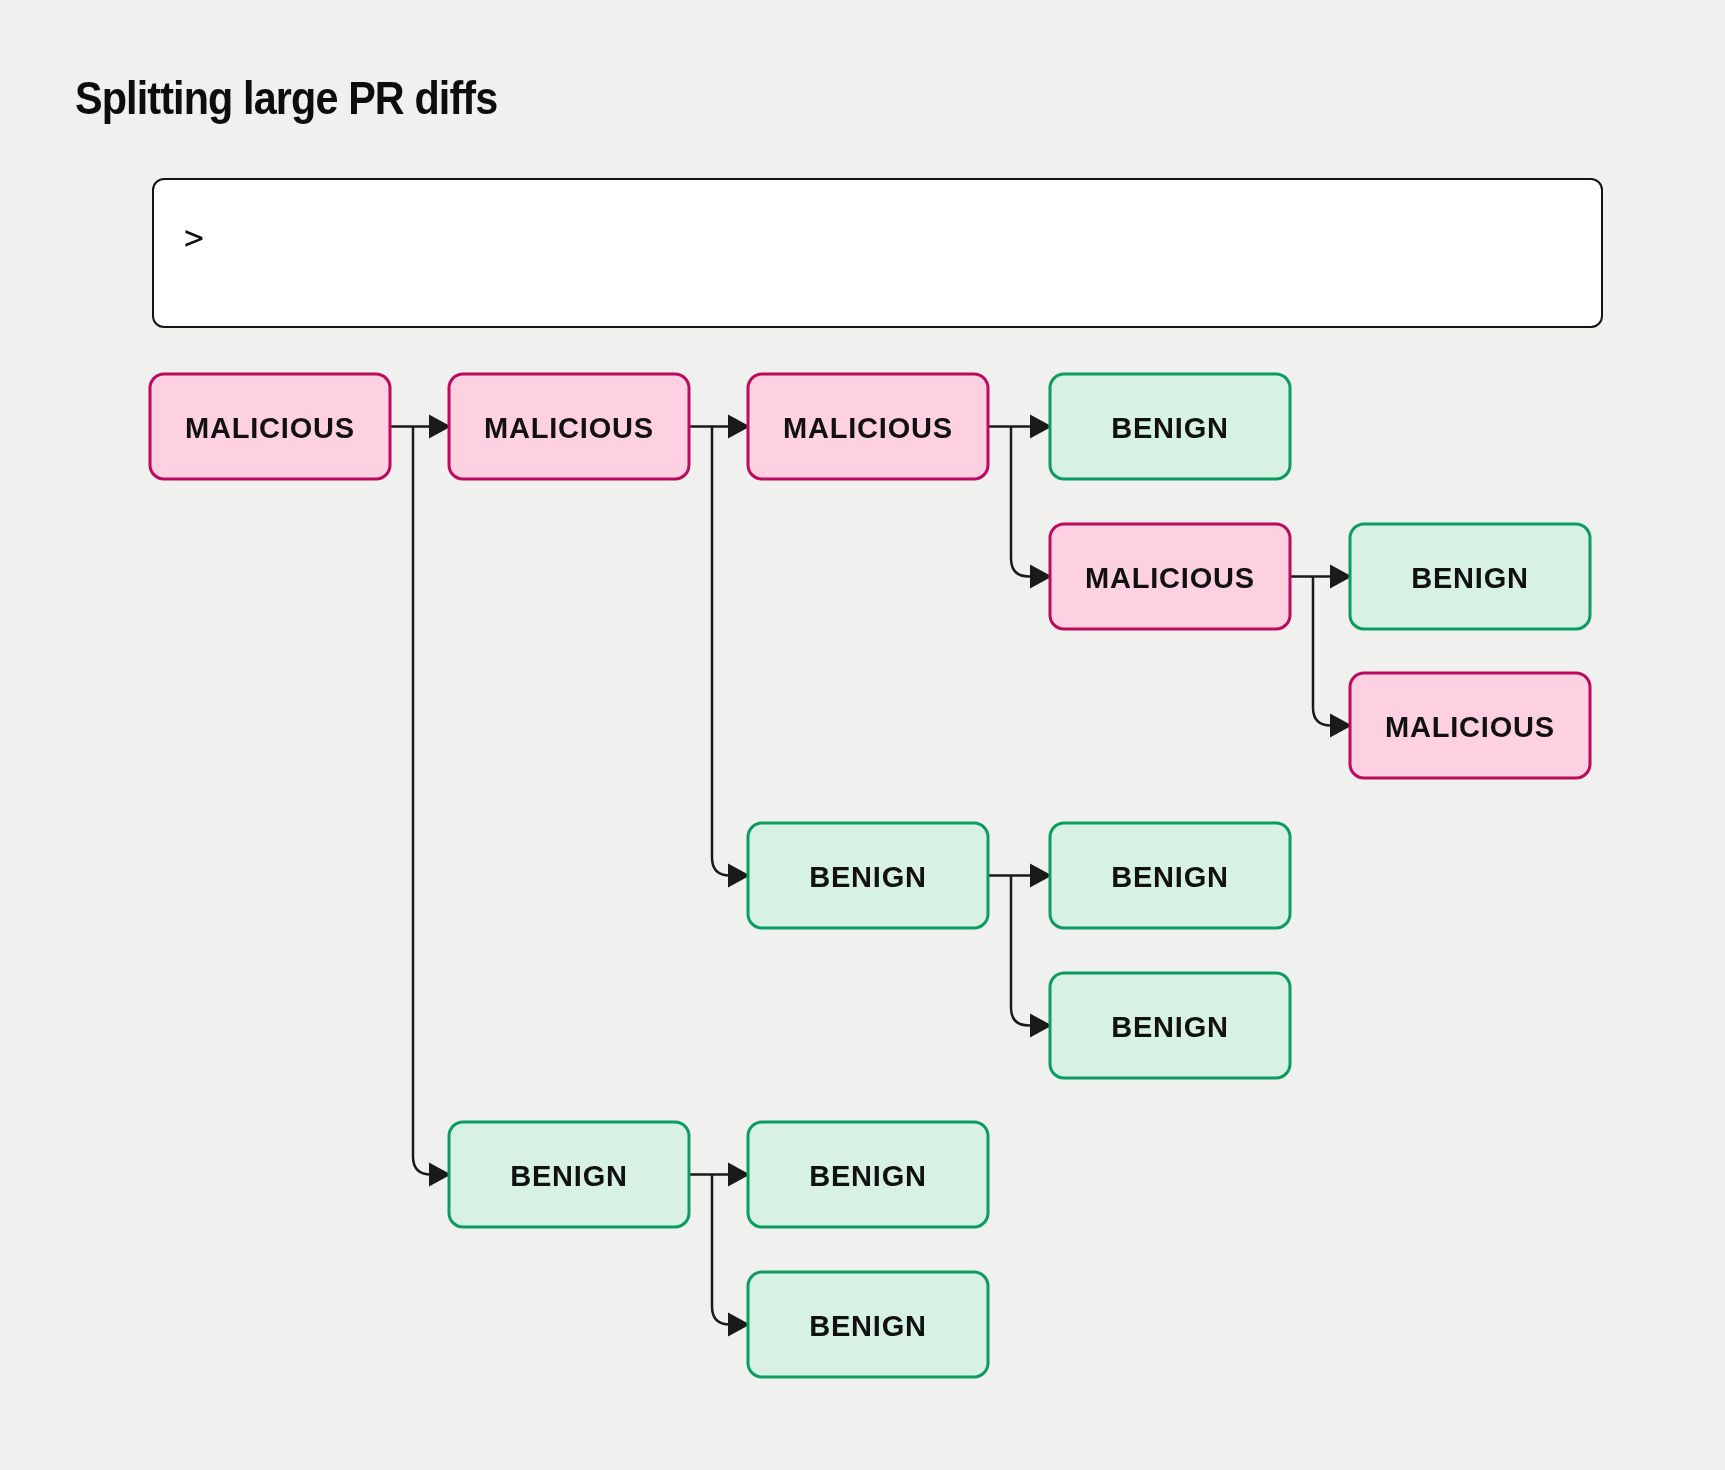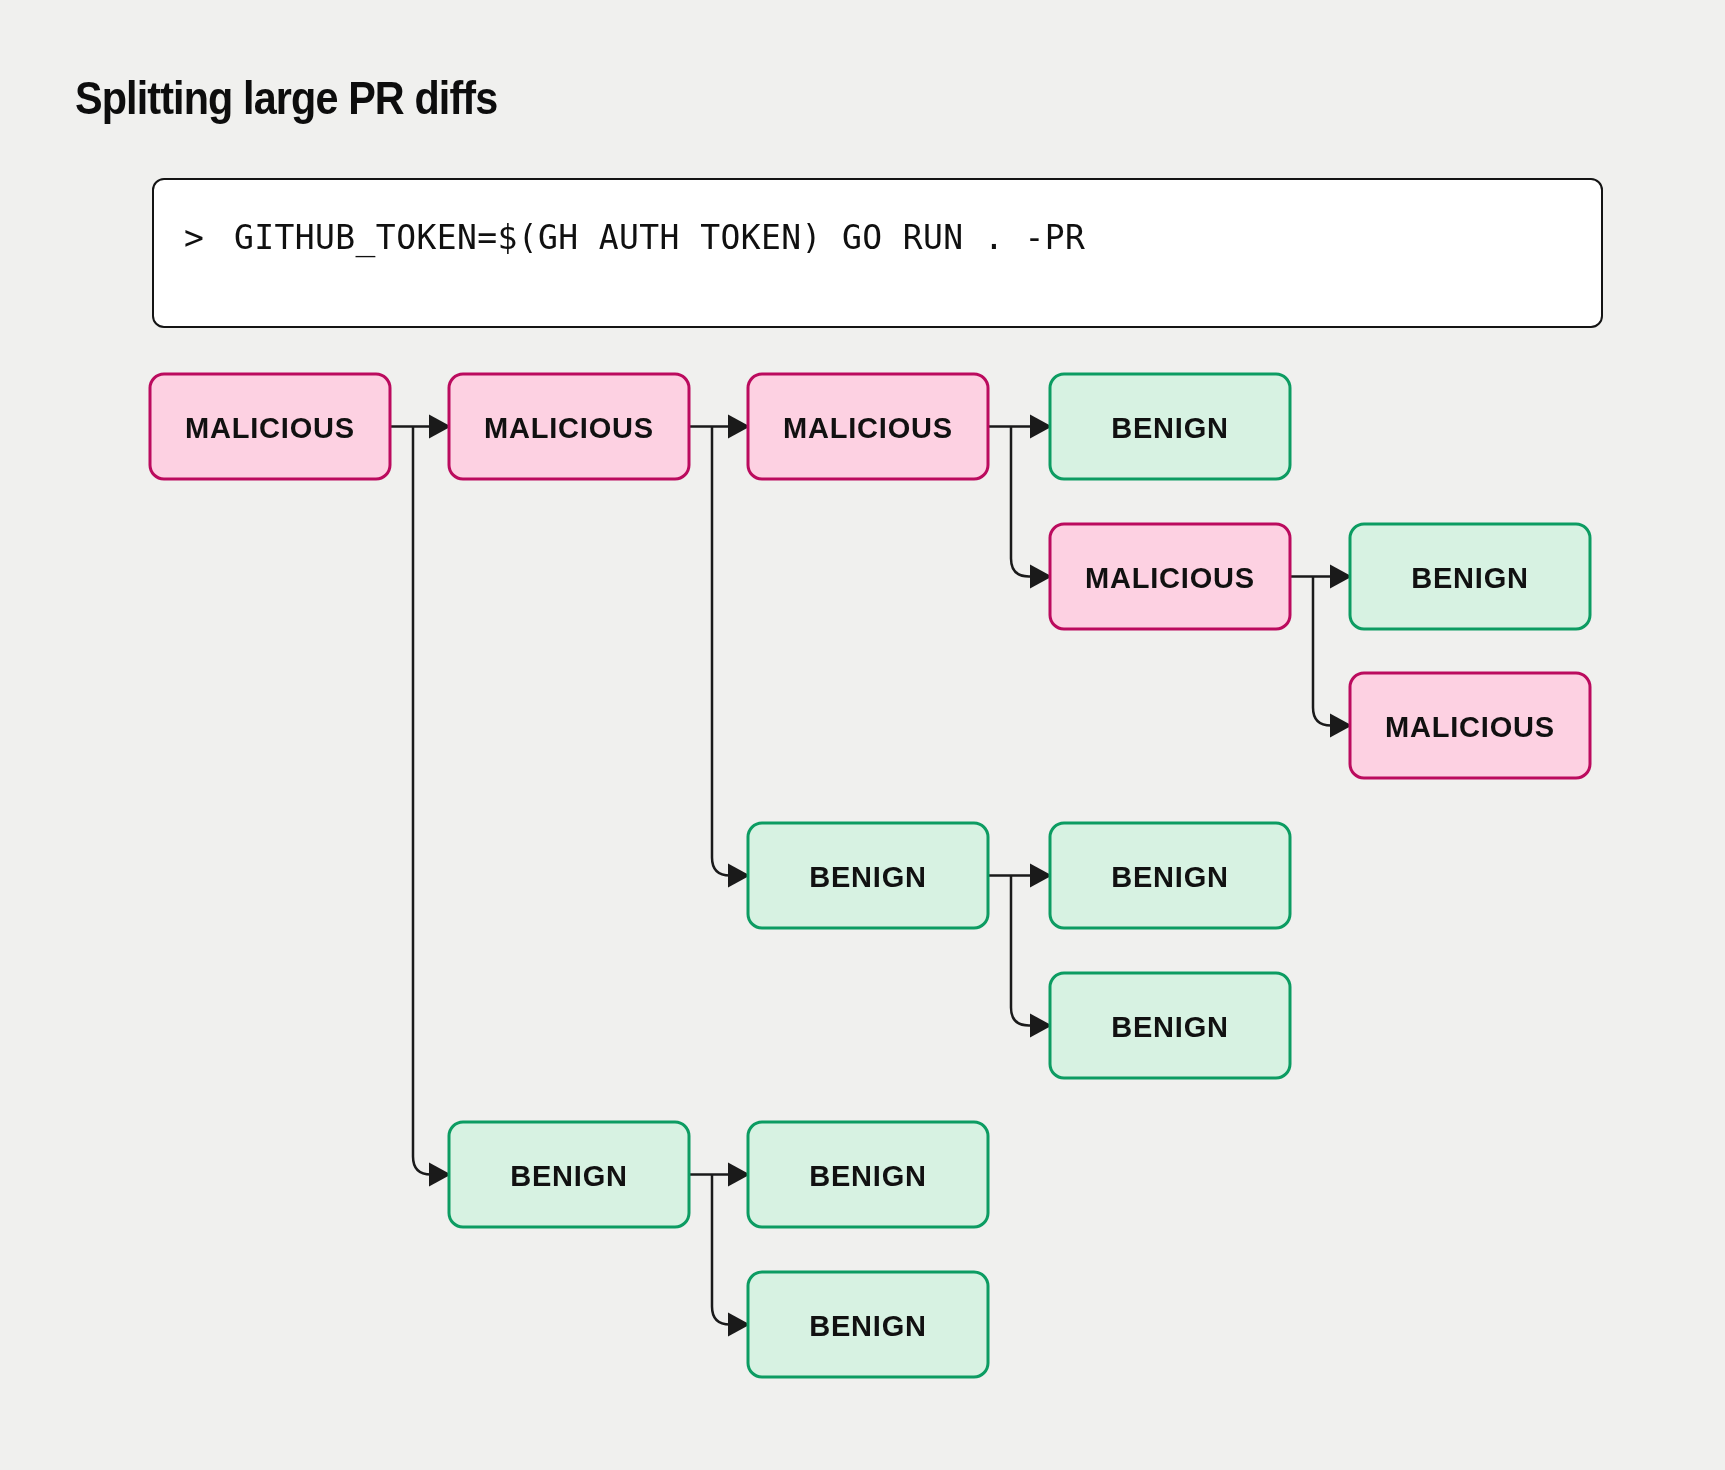--- a/index.html
+++ b/index.html
@@ -46,21 +46,21 @@
 </style>
 </head>
 <body>
 
 <div class="canvas">
 
   <h1 class="page-title">Splitting large PR diffs</h1>
 
   <div class="terminal">
     <div class="term-line">
-      <span class="term-prompt">&gt;</span><span>GITHUB_TOKEN=$(GH AUTH TOKEN) GO RUN . -PR</span>
+      <span class="term-prompt">&gt;</span>
     </div>
   </div>
 
   <svg class="diagram-svg" width="1725" height="1470" viewBox="0 0 1725 1470" xmlns="http://www.w3.org/2000/svg">
       <path d="M 390 426.5 L 433 426.5" fill="none" stroke="#1a1a1a" stroke-width="2.5"></path>
       <polygon points="451,426.5 429,414.5 429,438.5" fill="#1a1a1a"></polygon>
       <path d="M 413 426.5 L 413 1156.5 Q 413 1174.5 431 1174.5 L 433 1174.5" fill="none" stroke="#1a1a1a" stroke-width="2.5"></path>
       <polygon points="451,1174.5 429,1162.5 429,1186.5" fill="#1a1a1a"></polygon>
       <path d="M 689 426.5 L 732 426.5" fill="none" stroke="#1a1a1a" stroke-width="2.5"></path>
       <polygon points="750,426.5 728,414.5 728,438.5" fill="#1a1a1a"></polygon>

